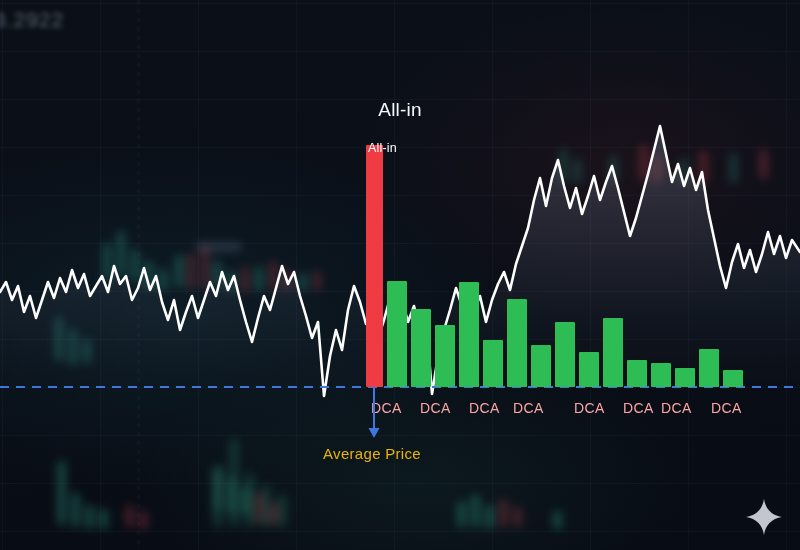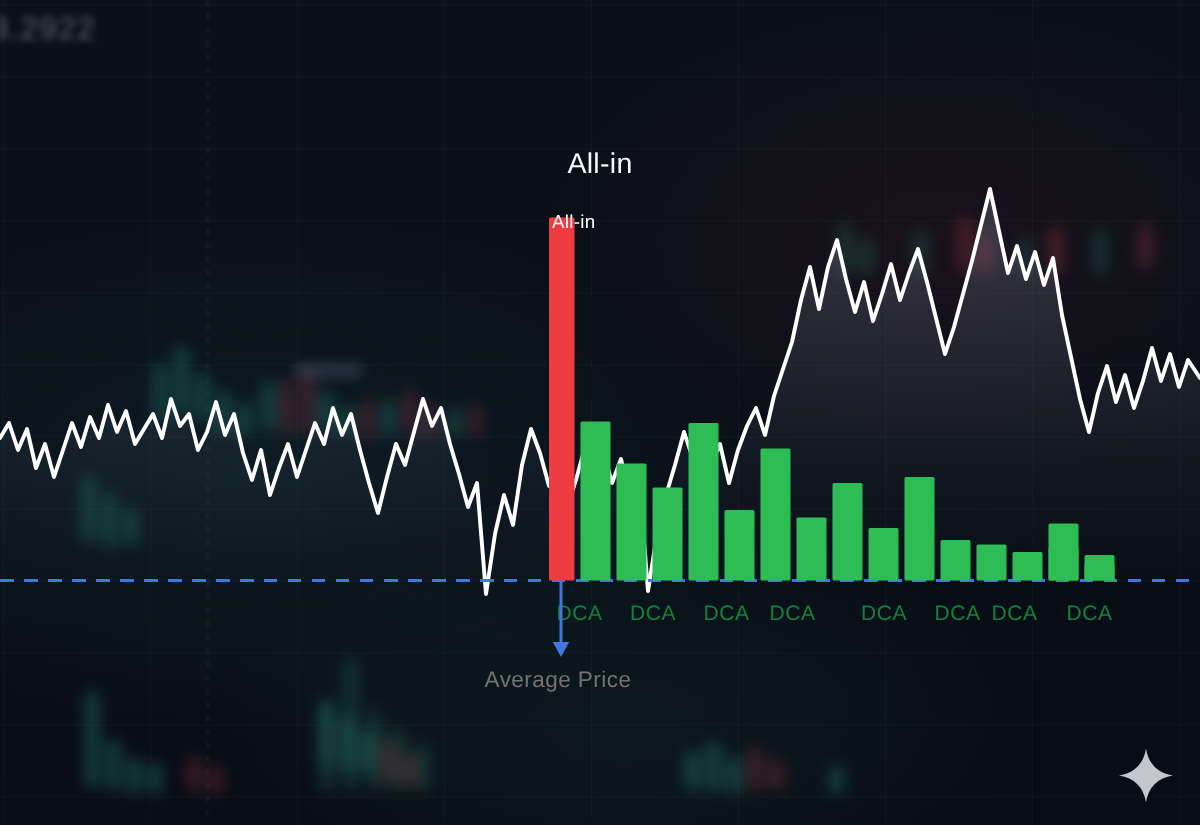--- a/index.html
+++ b/index.html
@@ -53,34 +53,34 @@
   .bar{position:absolute;bottom:163px;border-radius:1px;}
   .bar.red{background:#ef3b42;}
   .bar.green{background:#2ebd54;}
 
   .allin-tag{
     position:absolute;font-size:12.5px;color:#ffffff;font-weight:400;
     letter-spacing:.2px;white-space:nowrap;
   }
 
   .dca-label{
-    position:absolute;top:400px;font-size:14px;color:#15803d;
+    position:absolute;top:400px;font-size:14px;color:#fca5a5;
     letter-spacing:.4px;white-space:nowrap;text-align:center;
   }
 
   .title{
     position:absolute;width:100%;text-align:center;color:#f4f7fb;
     font-weight:400;white-space:nowrap;
   }
   .title.t1{top:59px;font-size:19px;letter-spacing:.2px;}
   .title.t2{top:99px;font-size:19px;letter-spacing:.2px;}
 
   .avg-caption{
     position:absolute;top:445px;left:232px;width:280px;text-align:center;
-    font-size:15px;color:#737373;letter-spacing:.3px;white-space:nowrap;
+    font-size:15px;color:#eab308;letter-spacing:.3px;white-space:nowrap;
   }
 
   .sparkle{position:absolute;left:744px;top:497px;}
 </style>
 </head>
 <body>
 
 <div id="stage">
 
   <div class="bg-layer bg-base"></div>

